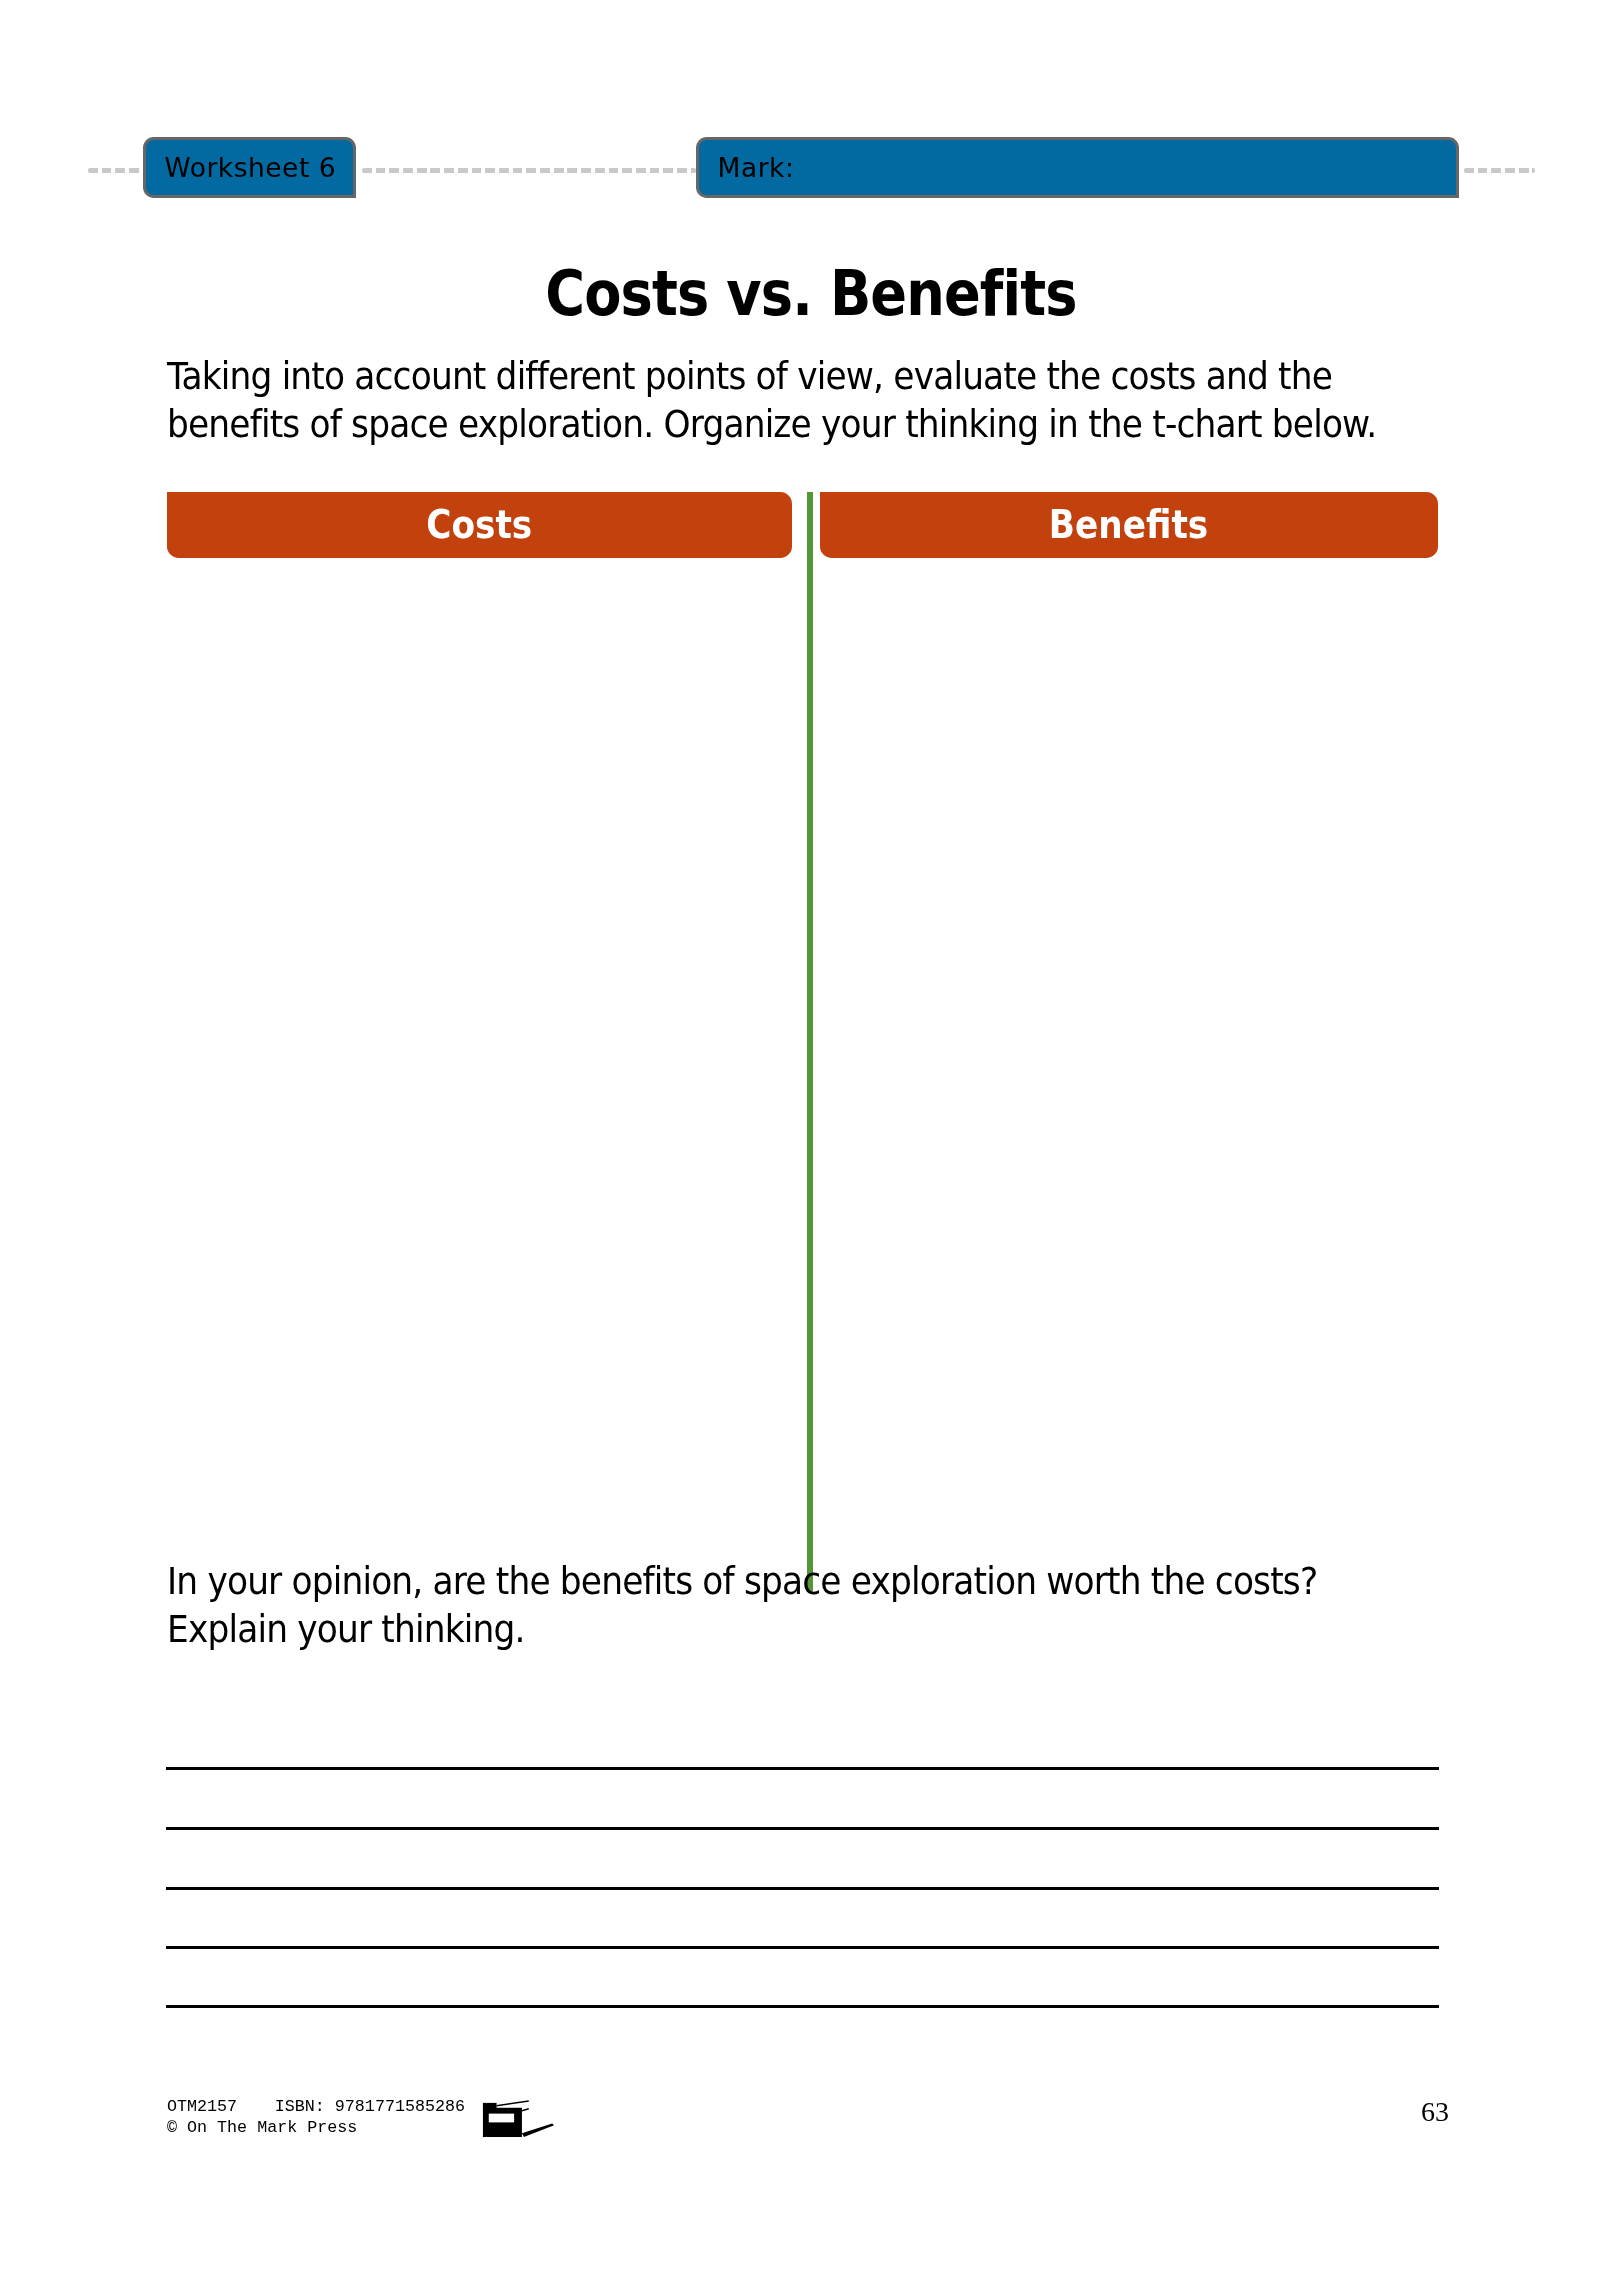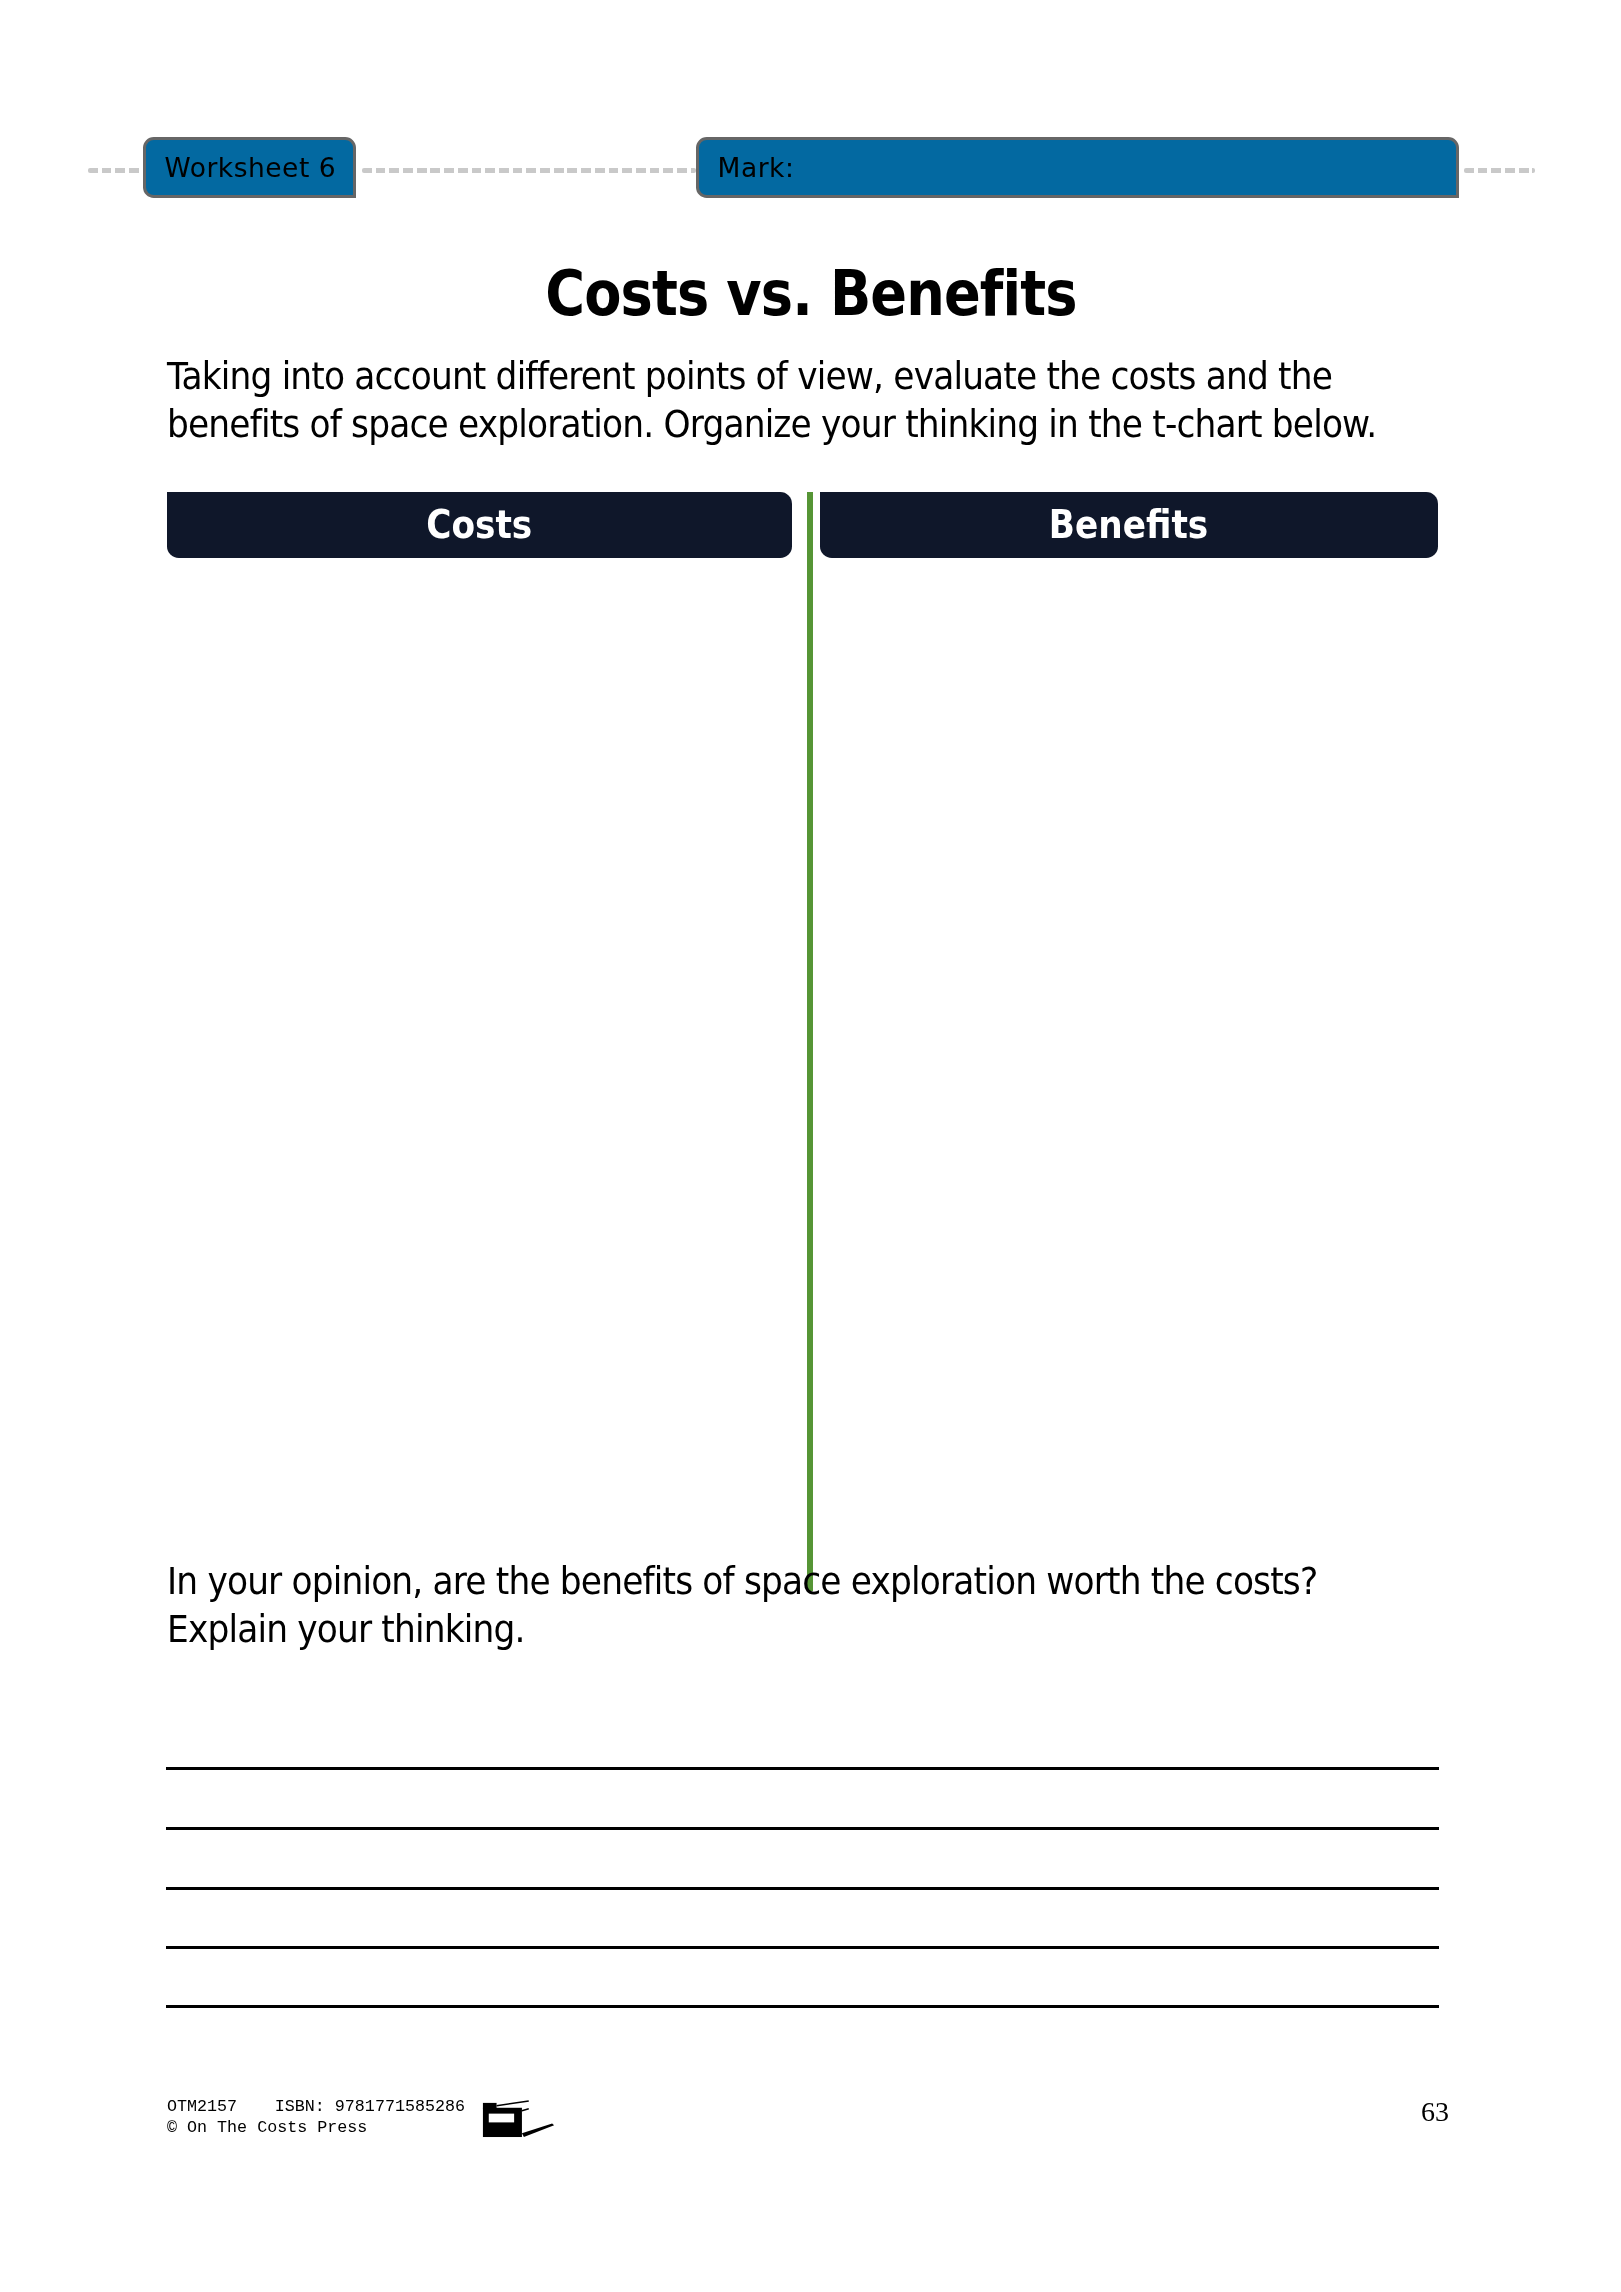--- a/index.html
+++ b/index.html
@@ -13,21 +13,21 @@
       border-radius: 10.8px 10.8px 0 10.8px; box-sizing: content-box; }
     .hdr-label { position: absolute; left: 18.6px; top: 11.8px; font-family: "DejaVu Sans", sans-serif; font-size: 26.5px; letter-spacing: 0.5px; white-space: nowrap; }
 
     .title { position: absolute; left: 0; width: 1621px; top: 257px; text-align: center;
       font-family: "DejaVu Sans", sans-serif; font-weight: bold; font-size: 63px; letter-spacing: -1px; }
     .title span { display: inline-block; transform: scaleX(0.86); transform-origin: center; }
 
     .para { position: absolute; left: 167px; font-family: "DejaVu Sans", sans-serif; font-size: 37px; line-height: 48px; letter-spacing: -0.9px; white-space: nowrap; }
     .para .ln { display: block; transform: scaleX(0.93); transform-origin: left center; }
 
-    .bar { position: absolute; top: 492px; height: 66px; background: #0f172a; color: #fff;
+    .bar { position: absolute; top: 492px; height: 66px; background: #c2410c; color: #fff;
       font-family: "DejaVu Sans", sans-serif; font-weight: bold; font-size: 39px; text-align: center; line-height: 66px; }
     .bar span { display: inline-block; transform: scaleX(0.88); }
     .bar-costs { left: 167px; width: 625px; border-radius: 0 11.8px 11.8px 11.8px; }
     .bar-benefits { left: 820px; width: 618px; border-radius: 11.8px 11.8px 11.8px 11.8px; border-top-left-radius: 0; }
     .divider { position: absolute; left: 807px; top: 492px; width: 5.9px; height: 1099px; background: #569535; }
 
     .tcol { position: absolute; top: 558px; height: 1033px; }
 
     .answer-line { position: absolute; left: 166px; width: 1273px; height: 2.9px; background: #000; }
 
@@ -73,21 +73,21 @@
 <div class="answer-line" style="top:1827px;"></div>
 <div class="answer-line" style="top:1887px;"></div>
 <div class="answer-line" style="top:1946px;"></div>
 <div class="answer-line" style="top:2005px;"></div>
 
 <div class="footer-small" style="top:2096px;">
   <span>OTM2157</span>
   <span style="display:inline-block; width:17.6px;"></span>
   <span>ISBN: 9781771585286</span>
 </div>
-<div class="footer-small" style="top:2117px;">© On The Costs Press</div>
+<div class="footer-small" style="top:2117px;">© On The Mark Press</div>
 
 <svg class="copier" viewBox="0 0 80 42">
   <rect x="3" y="10" width="40" height="30" fill="#000"></rect>
   <rect x="9" y="16" width="26" height="9" fill="#fff"></rect>
   <rect x="3" y="5" width="14" height="6" fill="#000"></rect>
   <line x1="17" y1="8" x2="50" y2="3" stroke="#000" stroke-width="1.5"></line>
   <line x1="43" y1="13" x2="50" y2="11" stroke="#000" stroke-width="1.5"></line>
   <polygon points="43,36 74,26 76,28 45,40" fill="#000"></polygon>
 </svg>
 

